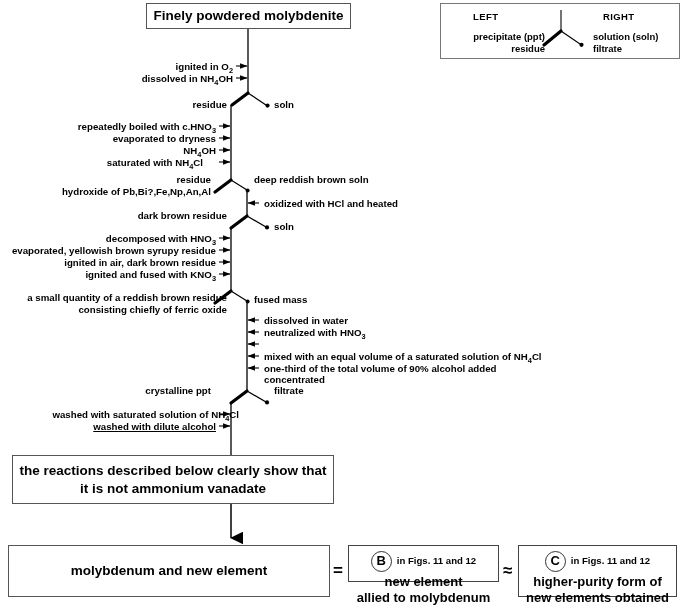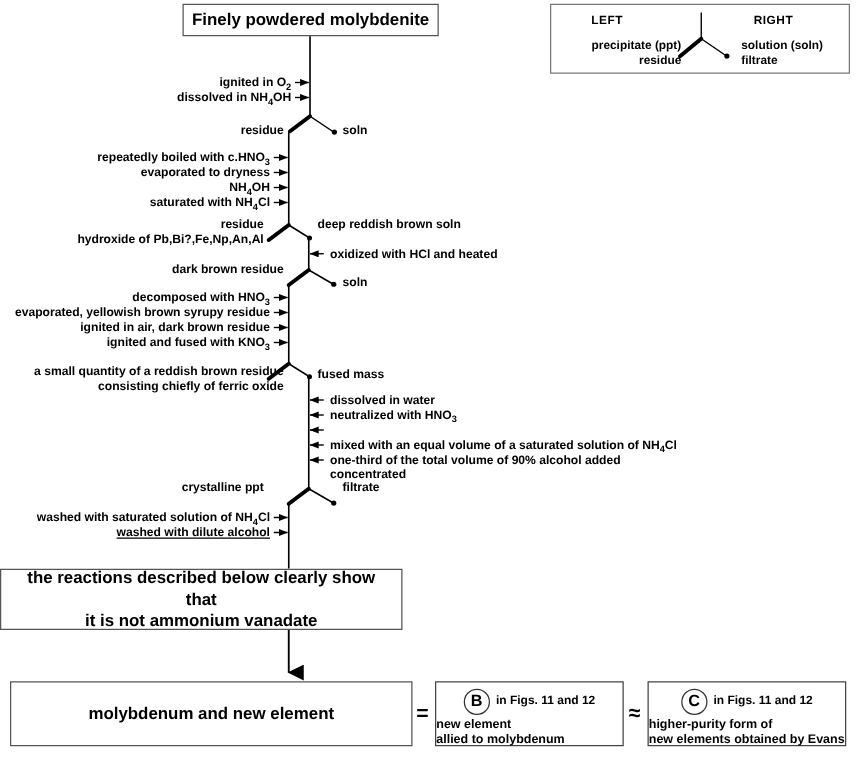--- a/index.html
+++ b/index.html
@@ -17,38 +17,38 @@
     border:1.5px solid #555555;
     background:#ffffff;
     box-sizing:border-box;
     display:flex;align-items:center;justify-content:center;
     text-align:center;
     font-weight:bold;
     line-height:1.30;
   }
   #title-box{left:146px;top:3px;width:205px;height:26px;font-size:13.5px;}
   #legend-box{left:440px;top:3px;width:240px;height:56px;border:1.2px solid #777;display:block;}
-  #conclusion-box{left:0;top:455px;width:322px;height:49px;font-size:13.5px;padding:0 20px;}
+  #conclusion-box{left:12px;top:455px;width:322px;height:49px;font-size:13.5px;padding:0 6px;}
   #final-box{left:8px;top:545px;width:322px;height:52px;font-size:13.5px;padding:0 6px;}
-  #boxB{left:348px;top:545px;width:151px;height:52px;border:1.5px solid #444;display:block;padding-top:5px;}
+  #boxB{left:348px;top:545px;width:151px;height:37px;border:1.5px solid #444;display:block;padding-top:5px;}
   #boxC{left:518px;top:545px;width:159px;height:52px;border:1.5px solid #444;display:block;padding-top:5px;}
 
   
   .lg-head{position:absolute;font-size:9.5px;font-weight:bold;letter-spacing:.4px;}
   .lg-body{position:absolute;font-size:9.5px;font-weight:bold;line-height:1.25;}
 
   
   .circ{
     display:inline-block;width:19px;height:19px;border:1.6px solid #333;
     border-radius:50%;font-size:13px;font-weight:bold;line-height:17px;
     text-align:center;vertical-align:middle;
   }
   .bc-top{text-align:center;white-space:nowrap;font-size:9.6px;font-weight:bold;}
   .bc-top .lbl{margin-left:5px;vertical-align:middle;}
-  .bc-sub{text-align:left;font-size:10px;font-weight:bold;line-height:1.22;margin-top:2px;}
+  .bc-sub{text-align:center;font-size:13px;font-weight:bold;line-height:1.22;margin-top:2px;}
 
   
   .op{position:absolute;font-size:17px;font-weight:bold;}
 
   
   #flow{position:absolute;left:0;top:0;width:685px;height:609px;}
 
   
   .lab{position:absolute;font-size:9.7px;font-weight:bold;white-space:nowrap;line-height:1;}
   .lab.r{text-align:right;}
@@ -147,26 +147,26 @@
   <line x1="259" y1="344" x2="248" y2="344" stroke="#000" stroke-width="1.1" marker-end="url(#arl)"></line>
   <line x1="259" y1="356" x2="248" y2="356" stroke="#000" stroke-width="1.1" marker-end="url(#arl)"></line>
   <line x1="259" y1="368" x2="248" y2="368" stroke="#000" stroke-width="1.1" marker-end="url(#arl)"></line>
 </svg>
 
 <div class="lab r" style="right:452px;top:62px;"><span>ignited in O</span><sub>2</sub></div>
 <div class="lab r" style="right:452px;top:74px;"><span>dissolved in NH</span><sub>4</sub><span>OH</span></div>
 <div class="lab r" style="right:469px;top:122px;"><span>repeatedly boiled with c.HNO</span><sub>3</sub></div>
 <div class="lab r" style="right:469px;top:134px;">evaporated to dryness</div>
 <div class="lab r" style="right:469px;top:146px;"><span>NH</span><sub>4</sub><span>OH</span></div>
-<div class="lab r" style="right:469px;top:158px;"><span>saturated with NH</span><sub>4</sub><span>Cl</span></div>
+<div class="lab r" style="right:482px;top:158px;"><span>saturated with NH</span><sub>4</sub><span>Cl</span></div>
 <div class="lab r" style="right:469px;top:234px;"><span>decomposed with HNO</span><sub>3</sub></div>
 <div class="lab r" style="right:469px;top:246px;">evaporated, yellowish brown syrupy residue</div>
 <div class="lab r" style="right:469px;top:258px;">ignited in air, dark brown residue</div>
 <div class="lab r" style="right:469px;top:270px;"><span>ignited and fused with KNO</span><sub>3</sub></div>
-<div class="lab r" style="right:469px;top:410px;margin-left:24px;"><span>washed with saturated solution of NH</span><sub>4</sub><span>Cl</span></div>
+<div class="lab r" style="right:446px;top:410px;margin-left:24px;"><span>washed with saturated solution of NH</span><sub>4</sub><span>Cl</span></div>
 <div class="lab r" style="right:469px;top:422px;text-decoration:underline;">washed with dilute alcohol</div>
 
 <div class="lab l" style="left:264px;top:199px;text-align:right;">oxidized with HCl and heated</div>
 <div class="lab l" style="left:264px;top:316px;">dissolved in water</div>
 <div class="lab l" style="left:264px;top:328px;"><span>neutralized with HNO</span><sub>3</sub></div>
 <div class="lab l" style="left:264px;top:340px;margin-top:35px;">concentrated</div>
 <div class="lab l" style="left:264px;top:352px;"><span>mixed with an equal volume of a saturated solution of NH</span><sub>4</sub><span>Cl</span></div>
 <div class="lab l" style="left:264px;top:364px;">one-third of the total volume of 90% alcohol added</div>
 
 <div class="lab r" style="right:458px;top:100px;">residue</div>

